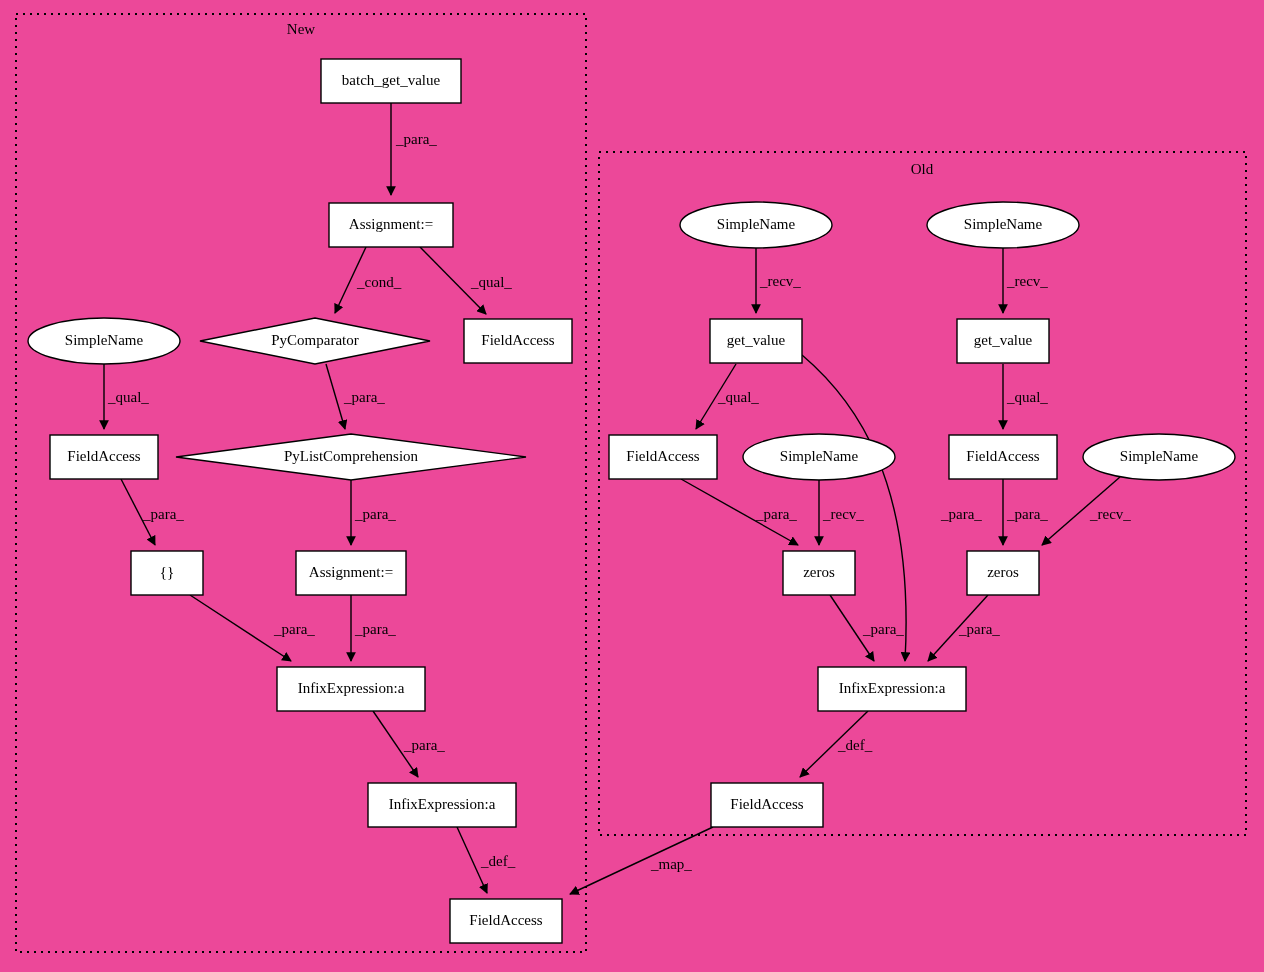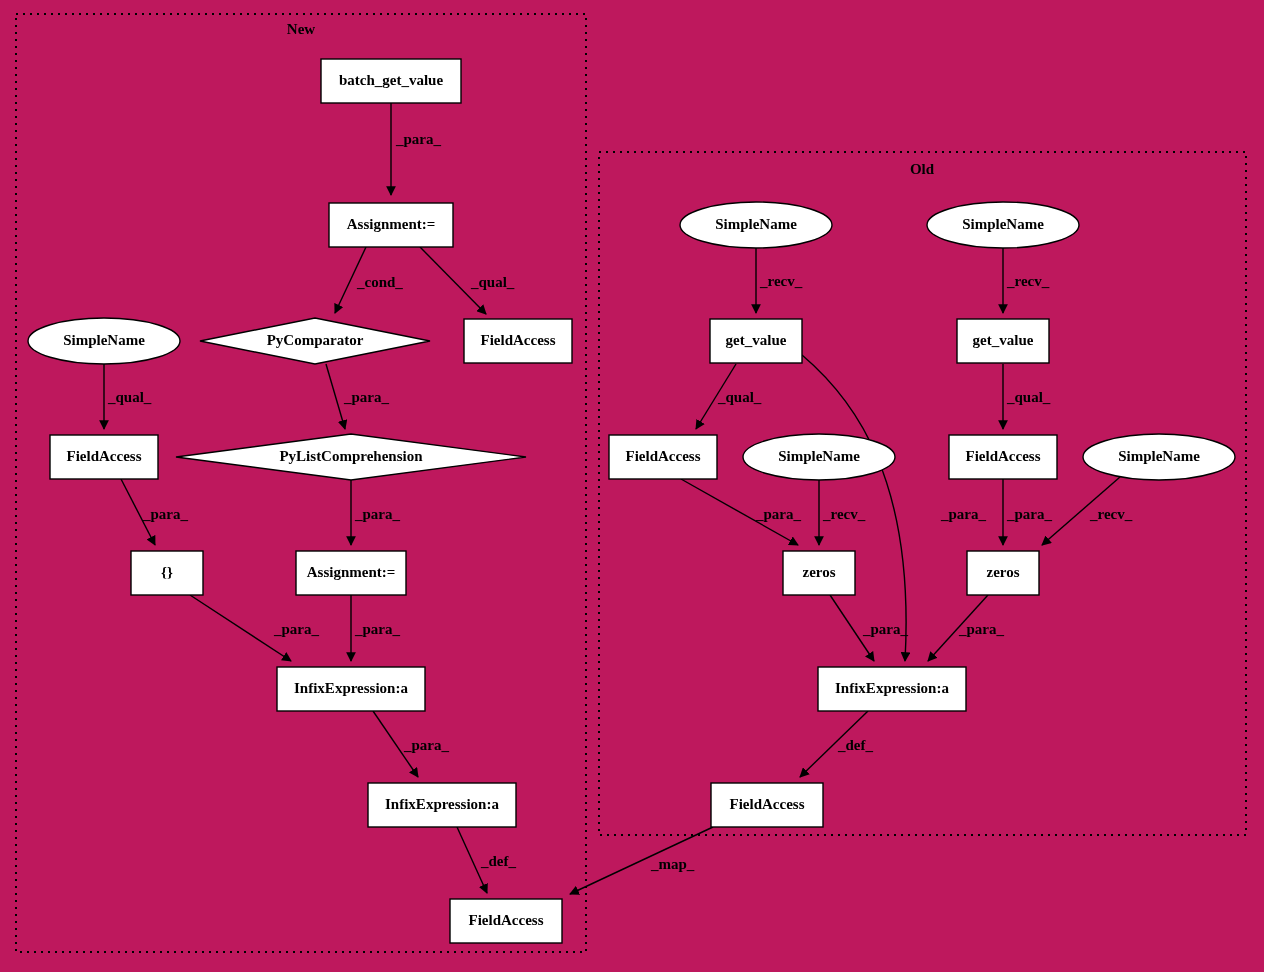--- a/index.html
+++ b/index.html
@@ -7,23 +7,22 @@
     padding: 0;
     background: #ffffff;
   }
   body {
     font-family: "Liberation Serif", "DejaVu Serif", serif;
   }
   #canvas-wrap {
     position: relative;
     width: 1264px;
     height: 972px;
-    background: #be185d;
+    background: #ec4899;
     overflow: hidden;
-    font-weight: bold;
   }
   svg#graph {
     display: block;
     width: 1264px;
     height: 972px;
   }
   .cluster-box {
     fill: none;
     stroke: #000000;
     stroke-width: 2;

